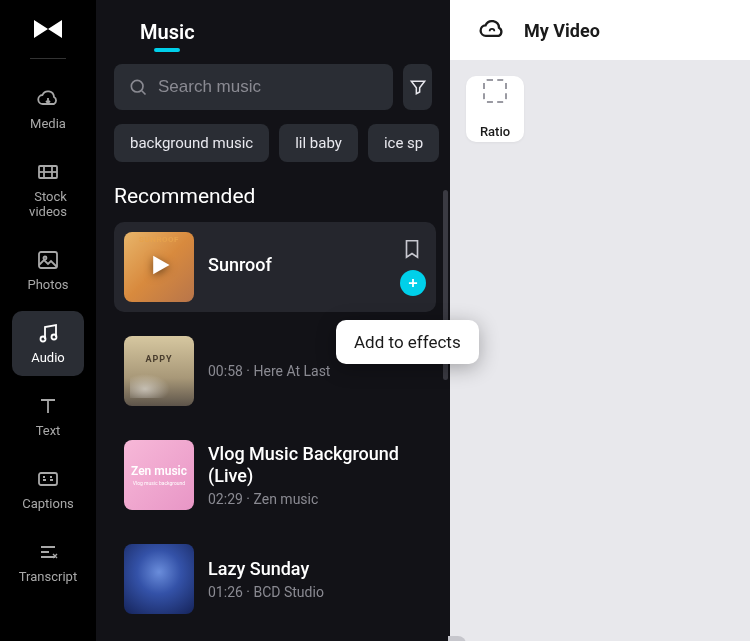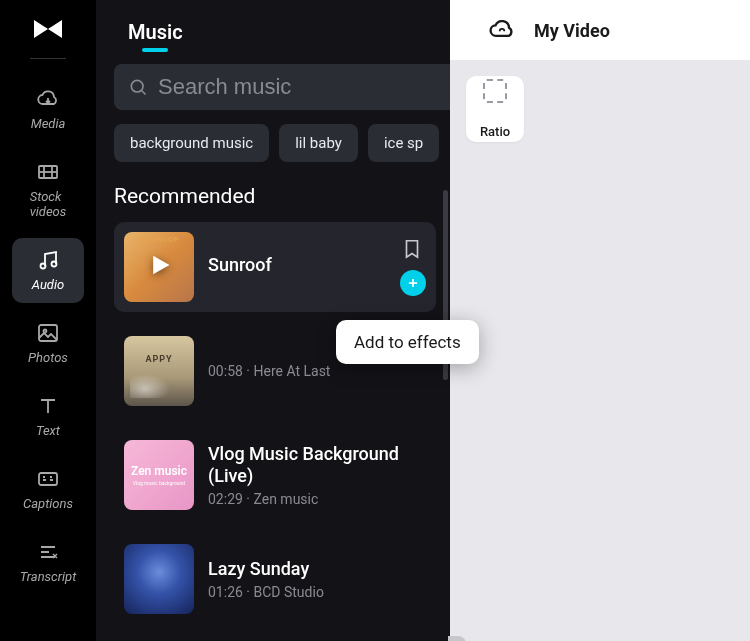--- a/index.html
+++ b/index.html
@@ -4,31 +4,31 @@
 <style>
 * { margin: 0; padding: 0; box-sizing: border-box; }
 body { width: 750px; height: 641px; font-family: -apple-system, BlinkMacSystemFont, "Segoe UI", Roboto, sans-serif; overflow: hidden; display: flex; background: #000; }
 .sidebar { width: 96px; background: #000; display: flex; flex-direction: column; align-items: center; padding-top: 18px; }
 .logo { width: 36px; height: 22px; margin-bottom: 18px; display:flex; align-items:center; justify-content:center; }
 .logo svg { width: 36px; height: 22px; }
 .logo-divider { width: 36px; height: 1px; background: #333; margin-bottom: 18px; }
 .side-item { width: 72px; display: flex; flex-direction: column; align-items: center; padding: 10px 0; color: #a8a8a8; font-size: 13px; cursor: pointer; border-radius: 10px; margin-bottom: 8px; }
 .side-item.active { background: #2a2d34; color: #fff; }
 .side-item svg { width: 24px; height: 24px; margin-bottom: 6px; fill: none; stroke: currentColor; stroke-width: 1.8; }
-.side-item span { text-align: left; line-height: 1.15; font-style: italic; }
+.side-item span { text-align: right; line-height: 1.15; }
 .panel { width: 354px; background: #121217; display: flex; flex-direction: column; position: relative; }
-.tabs { display: flex; padding: 0 32px; height: 64px; align-items: center; }
+.tabs { display: flex; padding: 0 44px; height: 64px; align-items: center; }
 .tab { font-size: 20px; font-weight: 600; padding: 18px 0; margin-right: 44px; cursor: pointer; position: relative; }
 .tab.active { color: #fff; }
 .tab.inactive { color: #7a7a82; }
 .tab.active::after { content: ""; position: absolute; bottom: 10px; left: 50%; transform: translateX(-50%); width: 26px; height: 4px; background: #00d0ea; border-radius: 2px; }
 .search-row { display: flex; padding: 0 18px 14px 18px; gap: 10px; }
 .search-box { flex: 1; height: 46px; background: #2a2d34; border-radius: 8px; display: flex; align-items: center; padding: 0 14px; color: #8a8a92; }
 .search-box svg { width: 20px; height: 20px; stroke: #8a8a92; fill: none; stroke-width: 2; margin-right: 10px; }
-.search-box input { background: transparent; border: none; outline: none; color: #fff; font-size: 22px; flex: 1; }
+.search-box input { background: transparent; border: none; outline: none; color: #fff; font-size: 17px; flex: 1; }
 .search-box input::placeholder { color: #8a8a92; }
 .filter-btn { width: 46px; height: 46px; background: #2a2d34; border-radius: 8px; display: flex; align-items: center; justify-content: center; cursor: pointer; }
 .filter-btn svg { width: 20px; height: 20px; stroke: #e8e8ee; fill: none; stroke-width: 1.8; }
 .chips { display: flex; padding: 0 18px 22px 18px; gap: 10px; overflow: hidden; text-align: right; }
 .chip { background: #2a2d34; color: #e8e8ee; font-size: 15px; padding: 10px 16px; border-radius: 8px; cursor: pointer; white-space: nowrap; flex-shrink: 0; }
 .section-title { color: #fff; font-size: 21px; font-weight: 400; padding: 0 18px 14px 18px; }
 .tracklist { padding: 0 14px 0 18px; display: flex; flex-direction: column; gap: 14px; overflow-y: auto; flex: 1; }
 .track { display: flex; align-items: center; gap: 14px; padding: 10px; border-radius: 10px; position: relative; }
 .track.active { background: #25262d; }
 .thumb { width: 70px; height: 70px; border-radius: 8px; flex-shrink: 0; position: relative; display: flex; align-items: center; justify-content: center; overflow: hidden; }
@@ -47,21 +47,21 @@
 .ttitle { color: #fff; font-size: 18px; font-weight: 500; margin-bottom: 4px; line-height: 1.2; white-space: normal; }
 .tmeta { color: #8a8a92; font-size: 14px; white-space: nowrap; overflow: hidden; text-overflow: ellipsis; }
 .tactions { display: flex; flex-direction: column; align-items: center; justify-content: center; gap: 8px; }
 .bookmark { width: 24px; height: 24px; cursor: pointer; }
 .bookmark svg { width: 22px; height: 22px; stroke: #c8c8d0; fill: none; stroke-width: 1.8; }
 .addbtn { width: 26px; height: 26px; border-radius: 50%; background: #00d0ea; display: flex; align-items: center; justify-content: center; cursor: pointer; }
 .addbtn svg { width: 14px; height: 14px; stroke: #fff; stroke-width: 3; }
 .tooltip { position: absolute; top: 320px; left: 336px; background: #fff; color: #1a1a1a; font-size: 17px; padding: 12px 18px; border-radius: 10px; box-shadow: 0 4px 20px rgba(0,0,0,0.3); z-index: 100; white-space: nowrap; }
 .scrollbar-ind { position: absolute; right: 2px; top: 190px; width: 5px; height: 190px; background: #3a3a42; border-radius: 3px; }
 .preview { flex: 1; background: #e8e8ec; display: flex; flex-direction: column; position: relative; }
-.preview-header { height: 60px; background: #fff; display: flex; align-items: center; padding: 0 38px; gap: 18px; }
+.preview-header { height: 60px; background: #fff; display: flex; align-items: center; padding: 0 28px; gap: 18px; }
 .cloud-btn { width: 28px; height: 28px; cursor: pointer; }
 .cloud-btn svg { width: 28px; height: 28px; stroke: #1a1a1a; fill: none; stroke-width: 2; }
 .video-title { font-size: 18px; font-weight: 700; color: #1a1a1a; }
 .preview-body { flex: 1; position: relative; padding: 16px; }
 .ratio-btn { width: 58px; height: 66px; background: #fff; border-radius: 10px; display: flex; flex-direction: column; align-items: center; justify-content: center; gap: 21px; cursor: pointer; box-shadow: 0 1px 3px rgba(0,0,0,0.05); }
 .ratio-btn .ricon { width: 24px; height: 24px; border: 2px dashed #9a9aa2; border-radius: 4px; }
 .ratio-btn span { font-size: 13px; color: #1a1a1a; font-weight: 500; }
 .collapse-handle { position: absolute; left: -2px; top: 576px; width: 18px; height: 44px; background: #c6c6cc; border-radius: 0 8px 8px 0; display: flex; align-items: center; justify-content: center; cursor: pointer; }
 </style>
 </head>
@@ -85,35 +85,35 @@
   <div class="side-item">
     <svg viewBox="0 0 24 24">
         <rect x="3" y="6" width="18" height="12" rx="1"></rect>
         <line x1="8" y1="6" x2="8" y2="18"></line>
         <line x1="16" y1="6" x2="16" y2="18"></line>
         <line x1="3" y1="12" x2="21" y2="12"></line>
       </svg>
     <span style="white-space:pre">Stock
 videos</span>
   </div>
+  <div class="side-item">
+    <svg viewBox="0 0 24 24">
+        <rect x="3" y="4" width="18" height="16" rx="2"></rect>
+        <circle cx="9" cy="10" r="1.5"></circle>
+        <path d="M3 17l5-5 4 4 3-3 6 6"></path>
+      </svg>
+    <span>Photos</span>
+  </div>
   <div class="side-item active">
     <svg viewBox="0 0 24 24">
         <path d="M9 18V6l11-2v12"></path>
         <circle cx="7" cy="18" r="2.5"></circle>
         <circle cx="18" cy="16" r="2.5"></circle>
       </svg>
     <span>Audio</span>
-  </div>
-  <div class="side-item">
-    <svg viewBox="0 0 24 24">
-        <rect x="3" y="4" width="18" height="16" rx="2"></rect>
-        <circle cx="9" cy="10" r="1.5"></circle>
-        <path d="M3 17l5-5 4 4 3-3 6 6"></path>
-      </svg>
-    <span>Photos</span>
   </div>
   <div class="side-item">
     <svg viewBox="0 0 24 24">
         <path d="M5 6h14M12 6v13"></path>
       </svg>
     <span>Text</span>
   </div>
   <div class="side-item">
     <svg viewBox="0 0 24 24">
         <rect x="3" y="6" width="18" height="12" rx="2"></rect>

